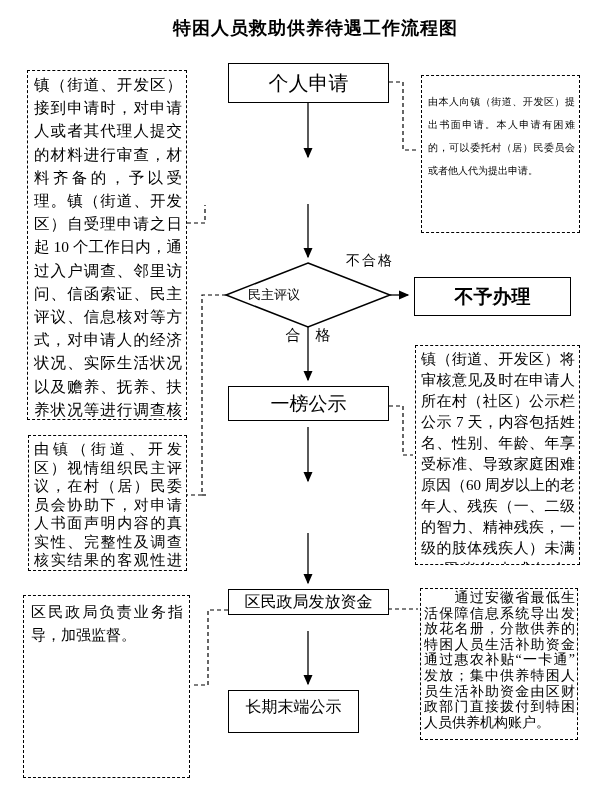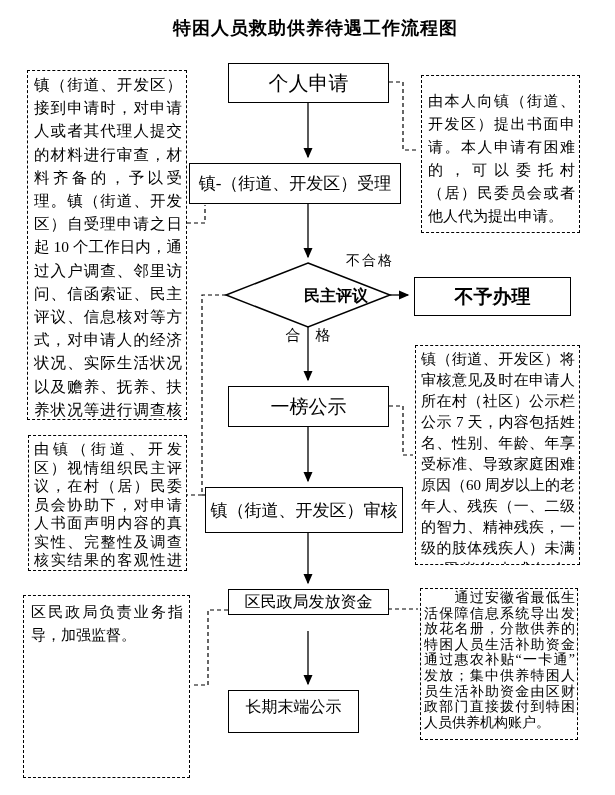--- a/index.html
+++ b/index.html
@@ -16,35 +16,35 @@
     position:absolute;box-sizing:border-box;border:1.5px solid #000;background:#fff;
     display:flex;align-items:center;justify-content:center;text-align:center;
     z-index:2;white-space:nowrap;
   }
   .note{
     position:absolute;box-sizing:border-box;border:1px dashed #000;background:#fff;
     text-align:justify;overflow:hidden;z-index:2;
   }
   .flow-label{position:absolute;z-index:3;background:transparent;}
   .diamond-label{
-    position:absolute;z-index:3;text-align:right;font-weight:bold;font-size:16px;
+    position:absolute;z-index:3;text-align:left;font-weight:normal;font-size:13px;
   }
   
   .b-apply   {left:228px;top:63px; width:161px;height:40px;font-size:20px;}
   .b-accept  {left:189px;top:163px;width:212px;height:41px;font-size:17px;}
   .b-reject  {left:414px;top:277px;width:157px;height:39px;font-size:19px;font-weight:bold;}
-  .b-pub1    {left:228px;top:386px;width:161px;height:41px;font-size:19px;}
+  .b-pub1    {left:228px;top:386px;width:161px;height:35px;font-size:19px;}
   .b-audit   {left:205px;top:487px;width:198px;height:46px;font-size:17px;}
   .b-funds   {left:228px;top:589px;width:161px;height:26px;font-size:16px;}
   .b-pub2    {left:228px;top:690px;width:131px;height:43px;font-size:16px;align-items:flex-start;padding-top:6px;}
   .d-label   {left:248px;top:286px;width:120px;}
   .l-unqual  {left:346px;top:252px;font-size:14px;letter-spacing:2px;}
   .l-qual    {left:263px;top:326px;width:90px;text-align:center;font-size:15px;}
   .n-lt{left:27px; top:70px; width:160px;height:350px;font-size:15.5px;line-height:23.2px;padding:2px 4px 0 6px;}
-  .n-rt{left:421px;top:75px; width:159px;height:158px;font-size:15px;line-height:23px;padding:14px 4px 0 6px;}
+  .n-rt{left:421px;top:75px; width:159px;height:158px;font-size:10px;line-height:23px;padding:14px 4px 0 6px;}
   .n-rm{left:415px;top:345px;width:165px;height:220px;font-size:15px;line-height:21px;padding:3px 4px 0 5px;}
   .n-lm{left:28px; top:435px;width:159px;height:136px;font-size:15px;line-height:18.5px;padding:4px 4px 0 5px;}
   .n-lb{left:23px; top:595px;width:167px;height:183px;font-size:15px;line-height:23px;padding:5px 6px 0 7px;}
   .n-rb{left:420px;top:588px;width:158px;height:152px;font-size:14px;line-height:15.6px;padding:1px 2px 0 3px;}
 </style>
 </head>
 <body>
 
 <div class="canvas">
 
@@ -74,25 +74,23 @@
       <path d="M202,495 H206"></path>
       <path d="M389,406 H403 V455 H413"></path>
       <path d="M228,610 H208 V685 H191"></path>
       <path d="M388,609 H418"></path>
     </g>
   </svg>
 
   <div class="page-title">特困人员救助供养待遇工作流程图</div>
 
   <div class="box b-apply">个人申请</div>
-  <div class="box b-accept">镇-（街道、开发区）受理</div>
   <div class="diamond-label d-label">民主评议</div>
   <div class="box b-reject">不予办理</div>
   <div class="box b-pub1">一榜公示</div>
-  <div class="box b-audit">镇（街道、开发区）审核</div>
   <div class="box b-funds">区民政局发放资金</div>
   <div class="box b-pub2">长期末端公示</div>
 
   <div class="flow-label l-unqual">不合格</div>
   <div class="flow-label l-qual">合　格</div>
 
   <div class="note n-lt">镇（街道、开发区）接到申请时，对申请人或者其代理人提交的材料进行审查，材料齐备的，予以受理。镇（街道、开发区）自受理申请之日起 10 个工作日内，通过入户调查、邻里访问、信函索证、民主评议、信息核对等方式，对申请人的经济状况、实际生活状况以及赡养、抚养、扶养状况等进行调查核实，并提出审核意见</div>
   <div class="note n-rt">由本人向镇（街道、开发区）提出书面申请。本人申请有困难的，可以委托村（居）民委员会或者他人代为提出申请。</div>
   <div class="note n-rm">镇（街道、开发区）将审核意见及时在申请人所在村（社区）公示栏公示 7 天，内容包括姓名、性别、年龄、年享受标准、导致家庭困难原因（60 周岁以上的老年人、残疾（一、二级的智力、精神残疾，一级的肢体残疾人）未满 16 周岁的未成年人)等。</div>
   <div class="note n-lm">由镇（街道、开发区）视情组织民主评议，在村（居）民委员会协助下，对申请人书面声明内容的真实性、完整性及调查核实结果的客观性进行评议。</div>

